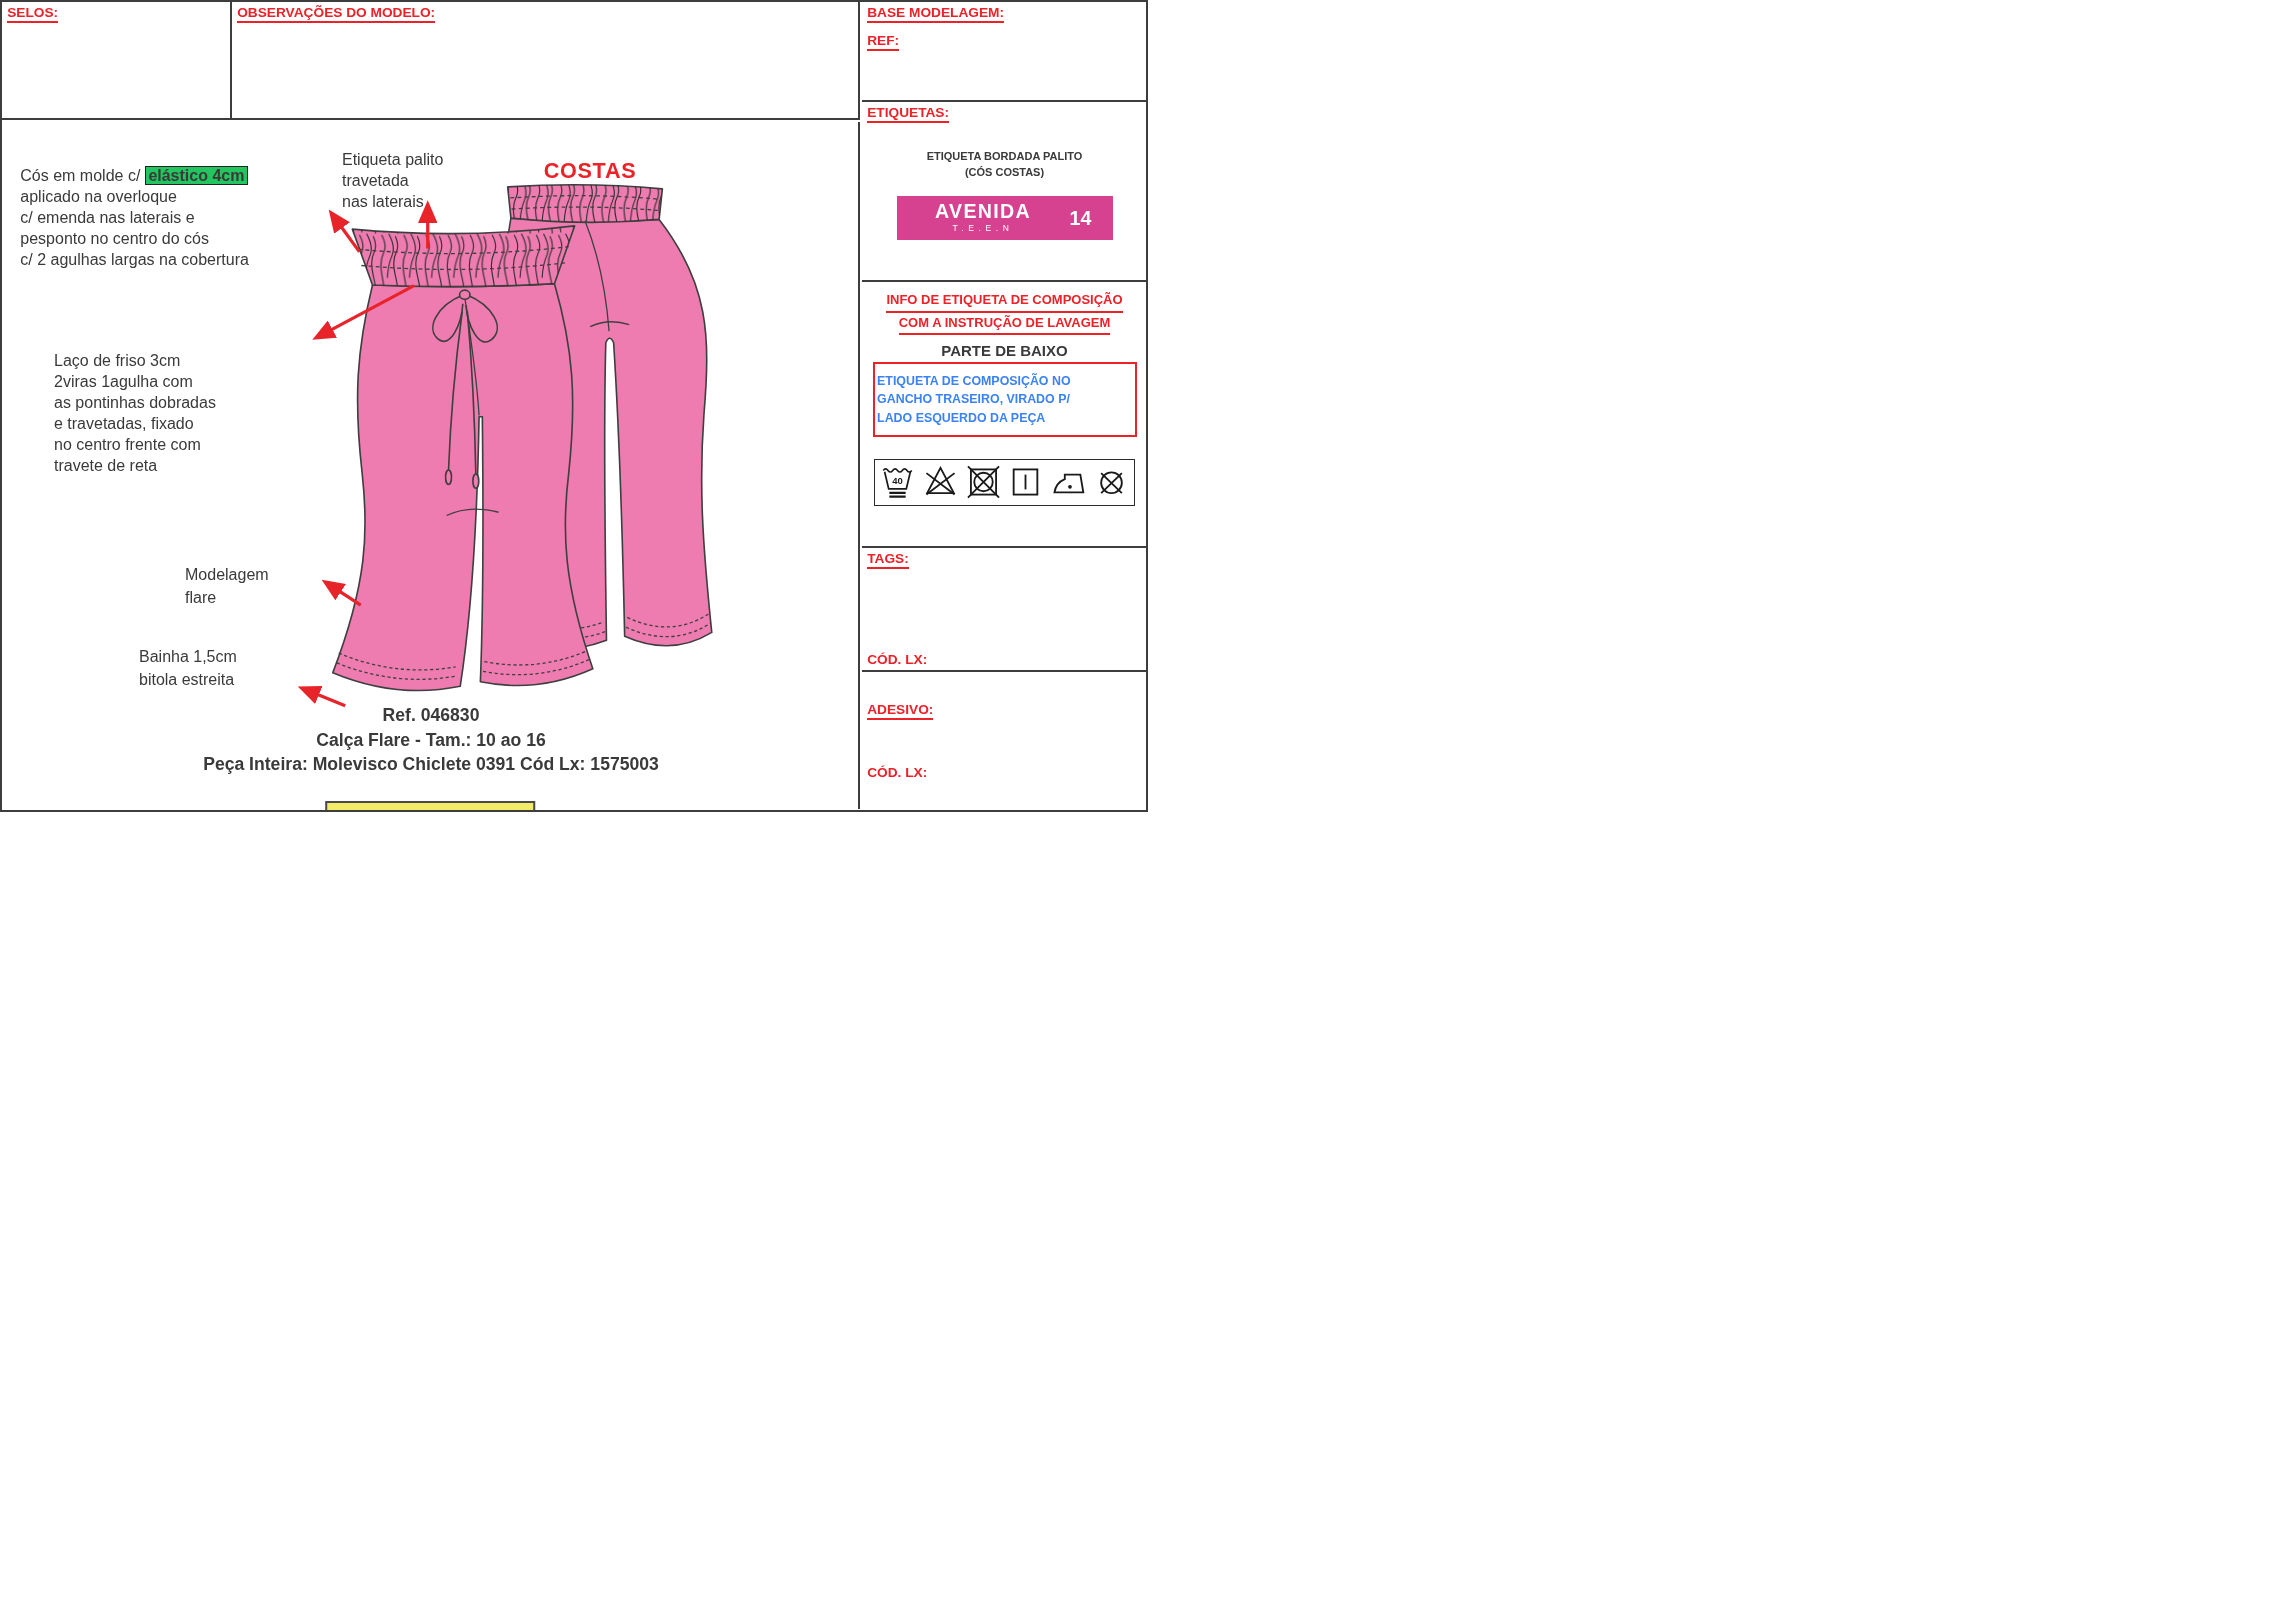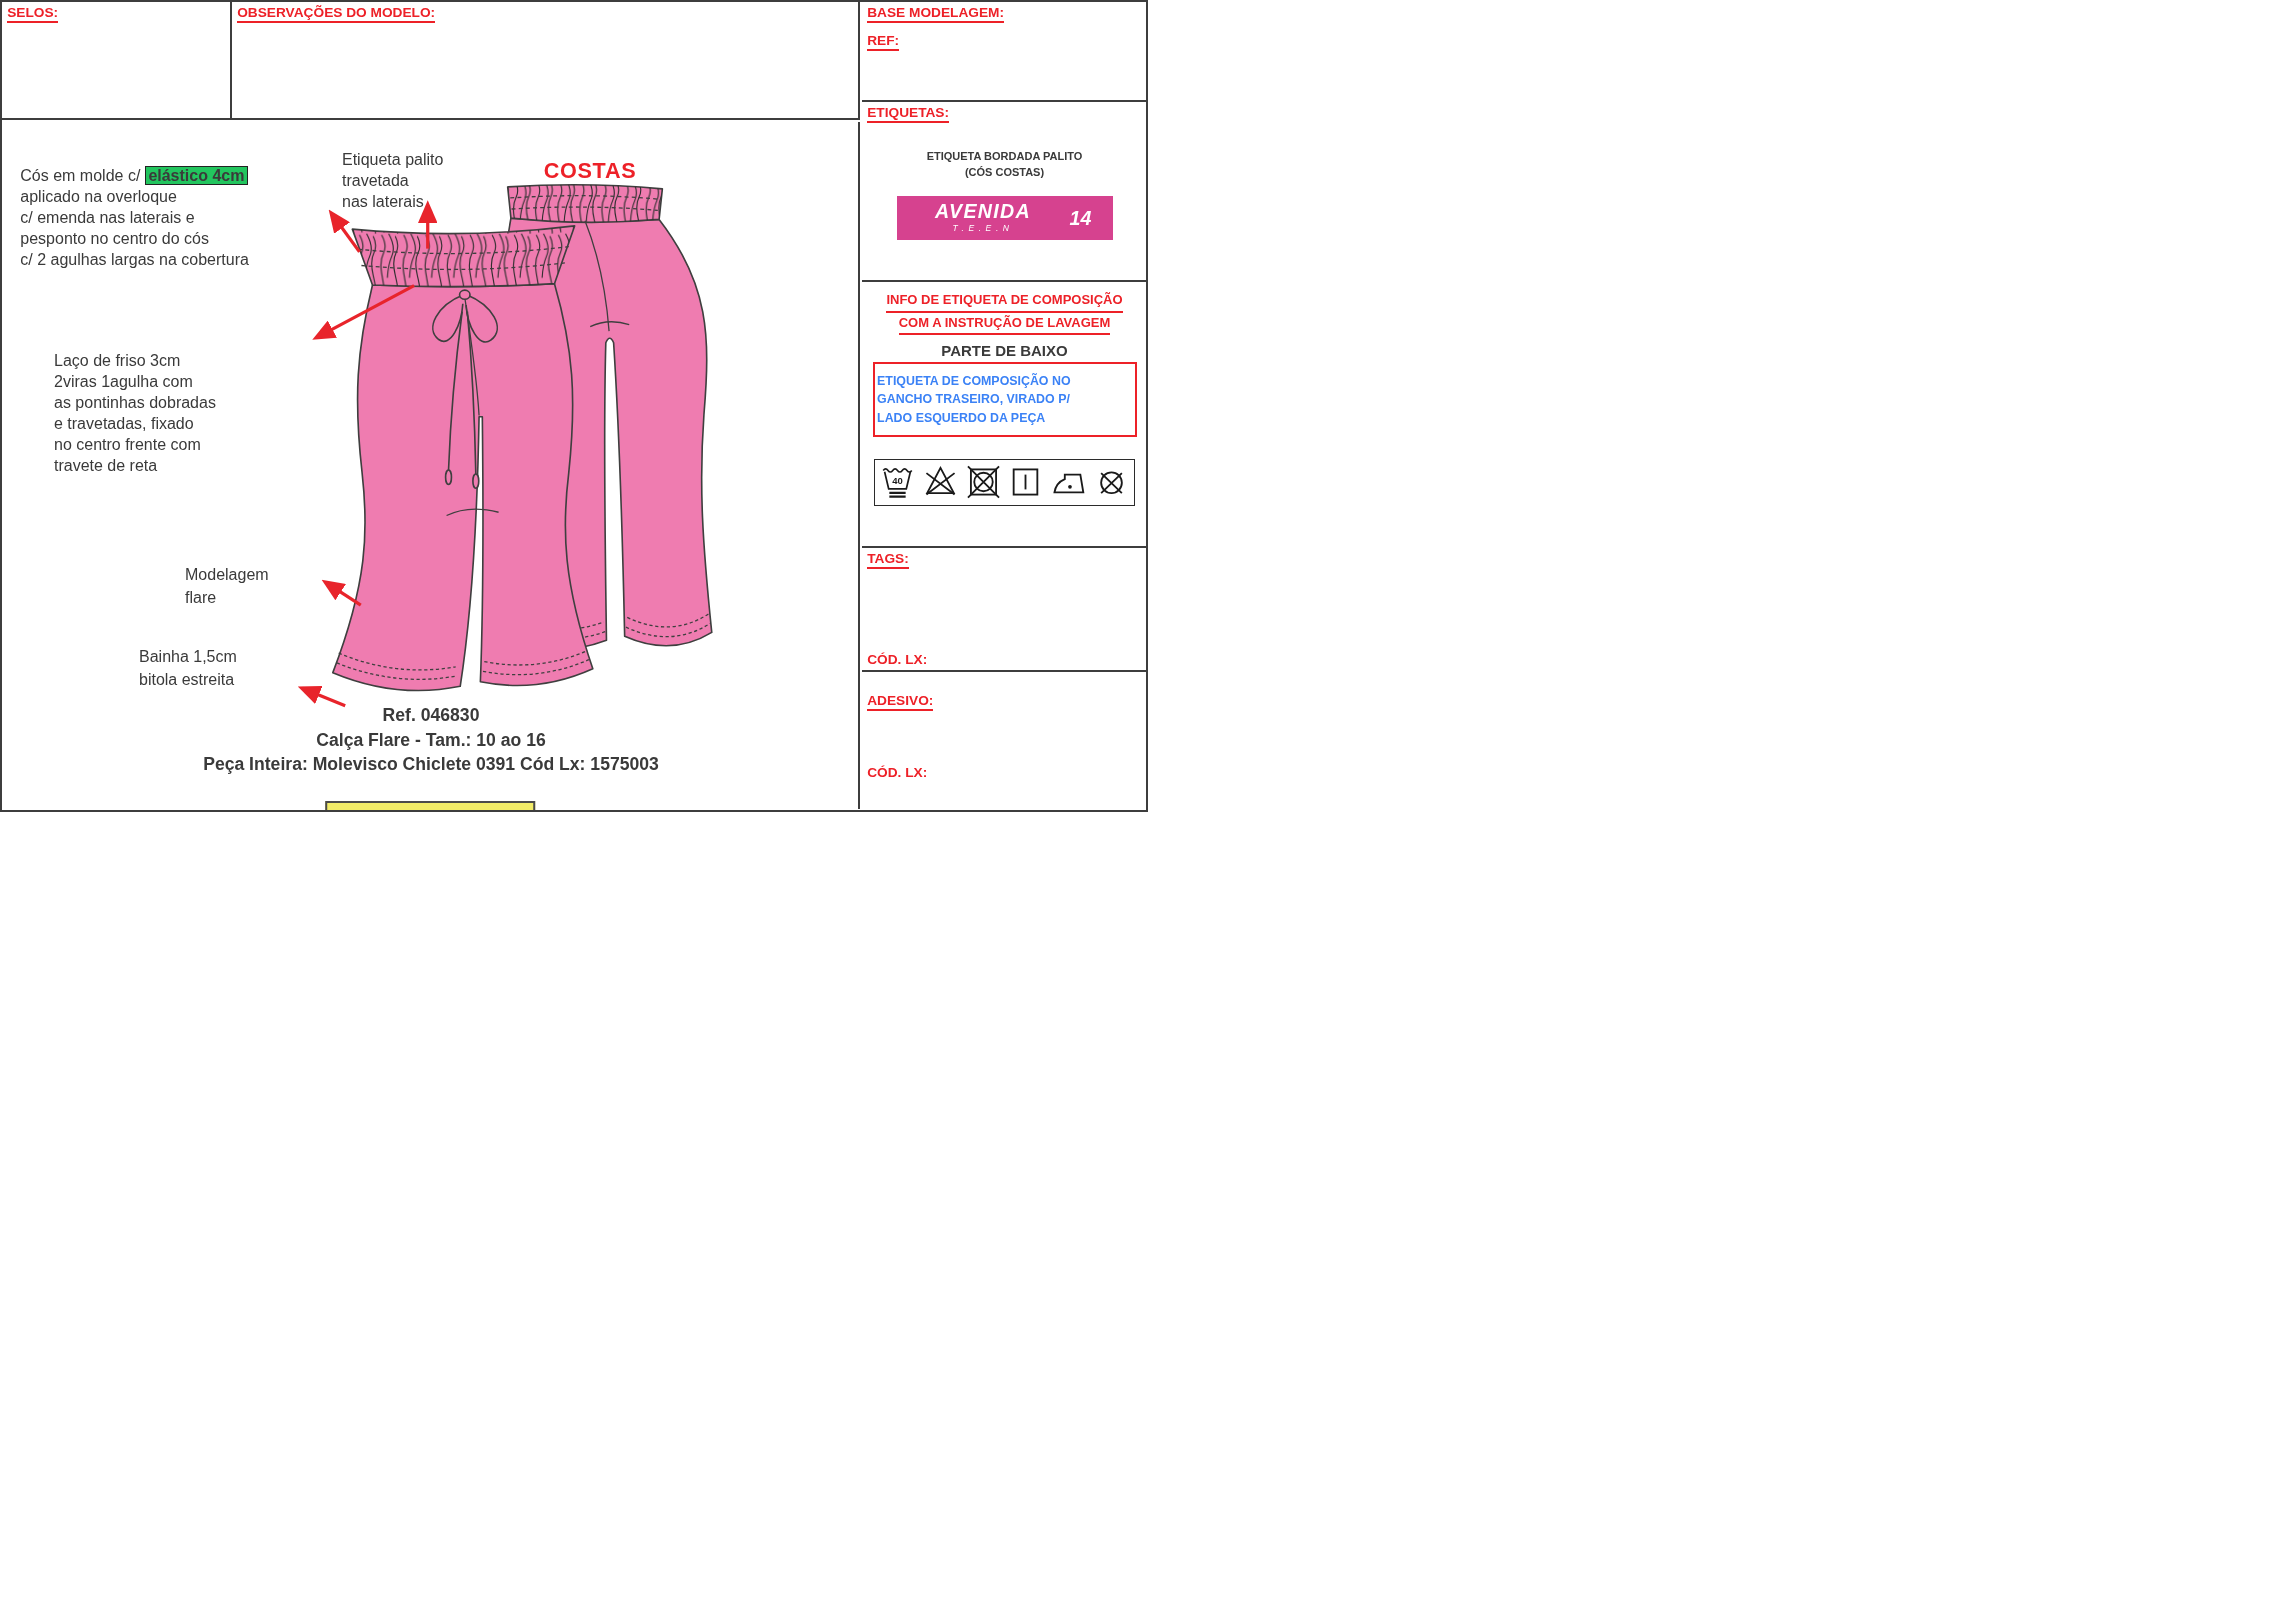--- a/index.html
+++ b/index.html
@@ -25,21 +25,21 @@
     padding:3.9px 13px;color:#ed2128;font-weight:bold;font-size:17.6px;white-space:nowrap;}
   
   .sidebar{left:860px;top:0;width:285px;height:809px;}
   .side-sec{position:relative;border-bottom:2px solid #3d3d3d;padding:3.3px 5.2px;}
   .sec-base{height:100px;}
   .sec-etiquetas{height:180px;}
   .sec-info{height:266px;}
   .sec-tags{height:124px;}
   .sec-adesivo{height:117px;border-bottom:none;}
   .caption{ text-align:center;font-weight:bold;font-size:11px;color:#3a3a3a;line-height:15.7px;}
-  .brand-label{margin:15.7px auto 0;width:216px;height:44px;background:#d6428f;display:flex;align-items:center;font-style:italic;}
+  .brand-label{margin:15.7px auto 0;width:216px;height:44px;background:#d6428f;display:flex;align-items:center;}
   .brand-mid{flex:1;text-align:center;color:#fff;}
   .brand-name{font-size:19.6px;font-weight:bold;letter-spacing:1.3px;line-height:19.6px;}
   .brand-sub{font-size:8.5px;letter-spacing:4.6px;line-height:10.5px;margin-top:1.3px;}
   .brand-size{width:43px;color:#fff;font-size:19.6px;font-weight:bold;text-align:left;}
   .info-head{text-align:center;font-size:13px;line-height:19.6px;font-weight:bold;color:#ed2128;}
   .info-head .u{display:inline-block;border-bottom:2px solid #ed2128;padding-bottom:0.7px;}
   .parte{ text-align:center;font-weight:bold;font-size:15px;color:#3a3a3a;margin-top:7.2px;}
   .comp-box{margin:3px auto 0;width:264px;border:2px solid #ed2128;padding:7.8px 2.6px;text-align:left;
     color:#3b82f6;font-weight:bold;font-size:12.4px;line-height:18.3px;}
   .care-box{margin:22px auto 0;width:261px;height:47px;border:1.3px solid #2b2b2b;display:flex;align-items:center;justify-content:center;gap:5.9px;padding:2.6px;}
@@ -232,19 +232,19 @@
         </svg>
       </div>
     </div>
 
     <div class="side-sec sec-tags">
       <div class="hd-red"><span class="u">TAGS:</span></div>
       <div class="hd-red cod-bottom">CÓD. LX:</div>
     </div>
 
     <div class="side-sec sec-adesivo">
-      <div class="hd-red" style="margin-top:18px;"><span class="u">ADESIVO:</span></div>
+      <div class="hd-red" style="margin-top:27px;"><span class="u">ADESIVO:</span></div>
       <div class="hd-red cod-bottom2">CÓD. LX:</div>
     </div>
   </div>
 
 </div>
 
 
 </body></html>

